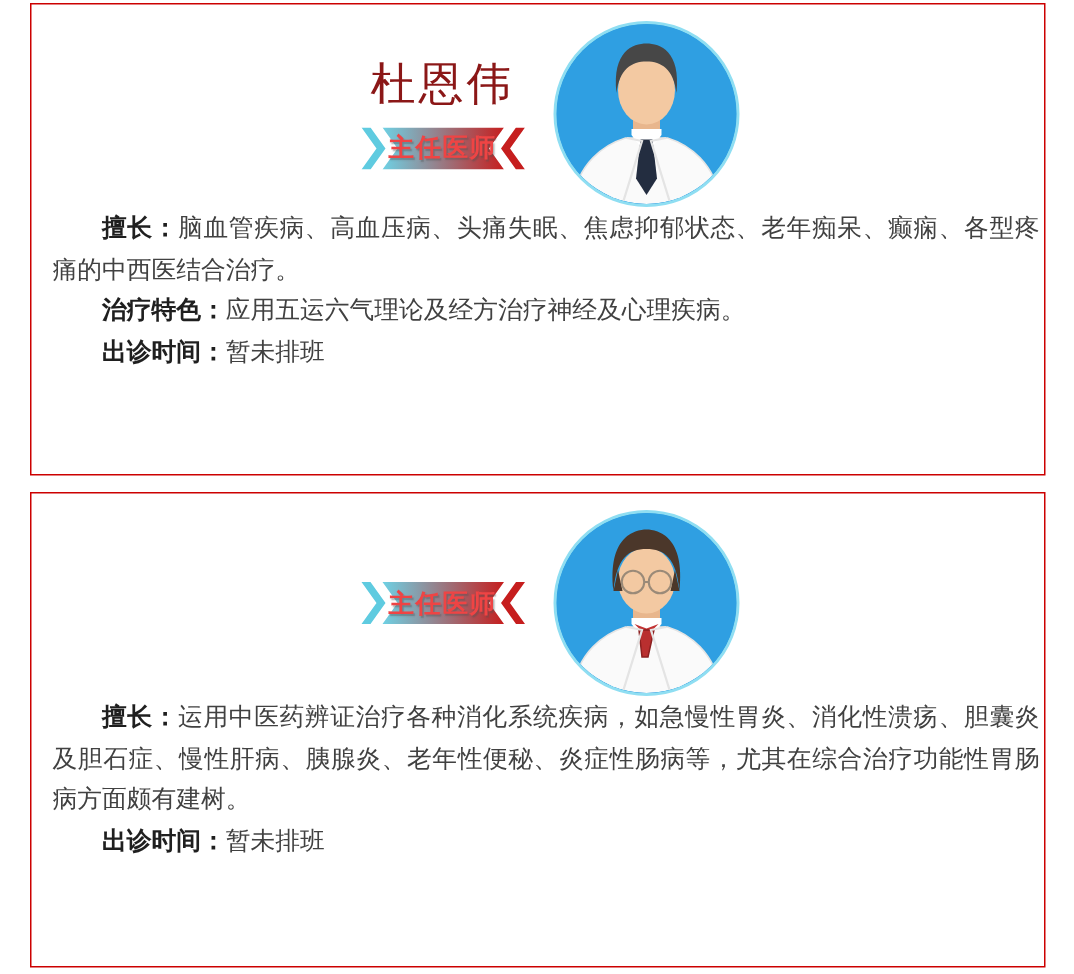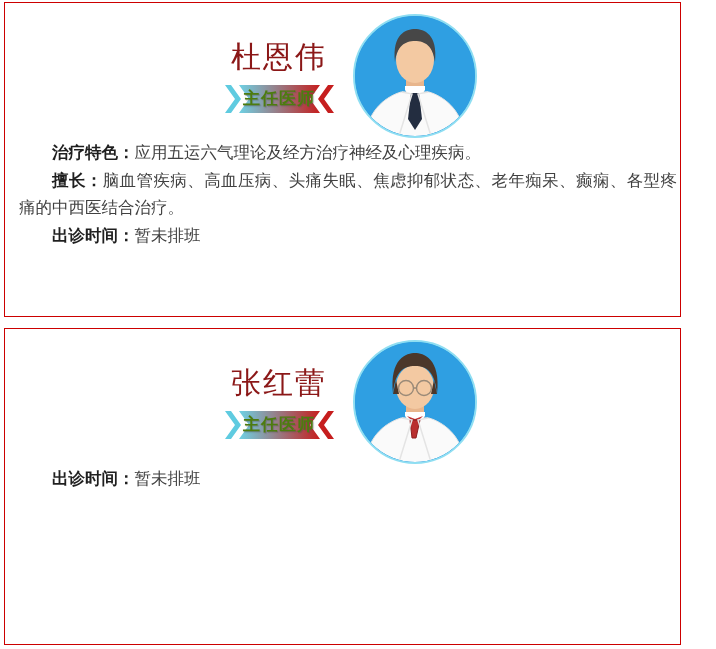--- a/index.html
+++ b/index.html
@@ -4,21 +4,21 @@
 <style>
   html,body { margin:0; padding:0; background:#ffffff; }
   body {
     width:716px; height:649px; overflow:hidden;
     font-family:"Liberation Sans", sans-serif;
   }
   .page { position:relative; width:716px; height:649px; background:#fff; }
 
   .doctor-card {
     box-sizing:border-box;
-    margin-left:4px;
+    margin-left:20px;
     width:677px;
     border:1px solid #cc0000;
     background:#ffffff;
     padding:10px 3px 0 14px;
   }
   .card-1 { margin-top:2px;  height:315px; }
   .card-2 { margin-top:11px; height:317px; }
 
   .card-header {
     height:126px;
@@ -39,21 +39,21 @@
     line-height:1.1;
     color:#8b1717;
     letter-spacing:2px;
     white-space:nowrap;
   }
   .title-badge { position:relative; width:113px; height:28px; flex:0 0 auto; }
   .title-badge svg { position:absolute; left:0; top:0; }
   .badge-label {
     position:absolute; left:14px; right:14px; top:0; bottom:0;
     display:flex; align-items:center; justify-content:center;
-    color:#4d7c0f; font-size:17px; font-weight:bold; letter-spacing:1px;
+    color:#ef4444; font-size:17px; font-weight:bold; letter-spacing:1px;
     text-shadow:1px 1px 1px rgba(80,80,80,0.45);
     white-space:nowrap;
   }
 
   .photo-ring {
     width:120px; height:120px;
     border:2px solid #8fdef2;
     border-radius:50%;
     overflow:hidden;
     flex:0 0 auto;
@@ -110,30 +110,29 @@
             <path d="M10,122 C13,92 33,80 46,76 L74,76 C87,80 107,92 110,122 Z" fill="#fafafa" stroke="#e4e4e4" stroke-width="1"></path>
             <path d="M50,74 L60,87 L70,74 L70,70 L50,70 Z" fill="#ffffff"></path>
             <path d="M56,77 L64,77 L67,103 L60,114 L53,103 Z" fill="#232d40"></path>
             <path d="M47,76 L57,78 L44,120" fill="none" stroke="#e4e4e4" stroke-width="1.5"></path>
             <path d="M73,76 L63,78 L76,120" fill="none" stroke="#e4e4e4" stroke-width="1.5"></path>
           </g>
         </svg>
       </div>
     </div>
     <div class="card-body">
+      <p><b>擅长：</b><span>脑血管疾病、高血压病、头痛失眠、焦虑抑郁状态、老年痴呆、癫痫、各型疼痛的中西医结合治疗。</span></p>
       <p><b>治疗特色：</b><span>应用五运六气理论及经方治疗神经及心理疾病。</span></p>
-      <p><b>擅长：</b><span>脑血管疾病、高血压病、头痛失眠、焦虑抑郁状态、老年痴呆、癫痫、各型疼痛的中西医结合治疗。</span></p>
       <p><b>出诊时间：</b><span>暂未排班</span></p>
     </div>
   </div>
 
   <div class="doctor-card card-2">
     <div class="card-header">
       <div class="name-block">
-        <div class="doctor-name">张红蕾</div>
         <div class="title-badge">
           <svg width="113" height="28" viewBox="0 0 113 28">
             <defs>
               <linearGradient id="grad2" x1="0" y1="0" x2="1" y2="0">
                 <stop offset="0" stop-color="#6ed1e4"></stop>
                 <stop offset="1" stop-color="#c61e1e"></stop>
               </linearGradient>
             </defs>
             <path d="M2,0 L12,14 L2,28 L8,28 L18,14 L8,0 Z" fill="#5fcbe0"></path>
             <path d="M16,0 L26,14 L16,28 L97,28 L87,14 L97,0 Z" fill="url(#grad2)"></path>
@@ -163,17 +162,18 @@
             <path d="M50,74 L60,86 L70,74 L70,70 L50,70 Z" fill="#ffffff"></path>
             <path d="M52,74 L60,82 L68,74 L60,77 Z" fill="#c23434"></path>
             <path d="M55,78 L65,78 L61,96 L57,96 Z" fill="#b92f2f" stroke="#8c1f1f" stroke-width="1"></path>
             <path d="M47,76 L57,78 L44,120" fill="none" stroke="#e4e4e4" stroke-width="1.5"></path>
             <path d="M73,76 L63,78 L76,120" fill="none" stroke="#e4e4e4" stroke-width="1.5"></path>
           </g>
         </svg>
       </div>
     </div>
     <div class="card-body">
+      <p><b>擅长：</b><span>运用中医药辨证治疗各种消化系统疾病，如急慢性胃炎、消化性溃疡、胆囊炎及胆石症、慢性肝病、胰腺炎、老年性便秘、炎症性肠病等，尤其在综合治疗功能性胃肠病方面颇有建树。</span></p>
       <p><b>出诊时间：</b><span>暂未排班</span></p>
     </div>
   </div>
 
 </div>
 
 </body></html>

